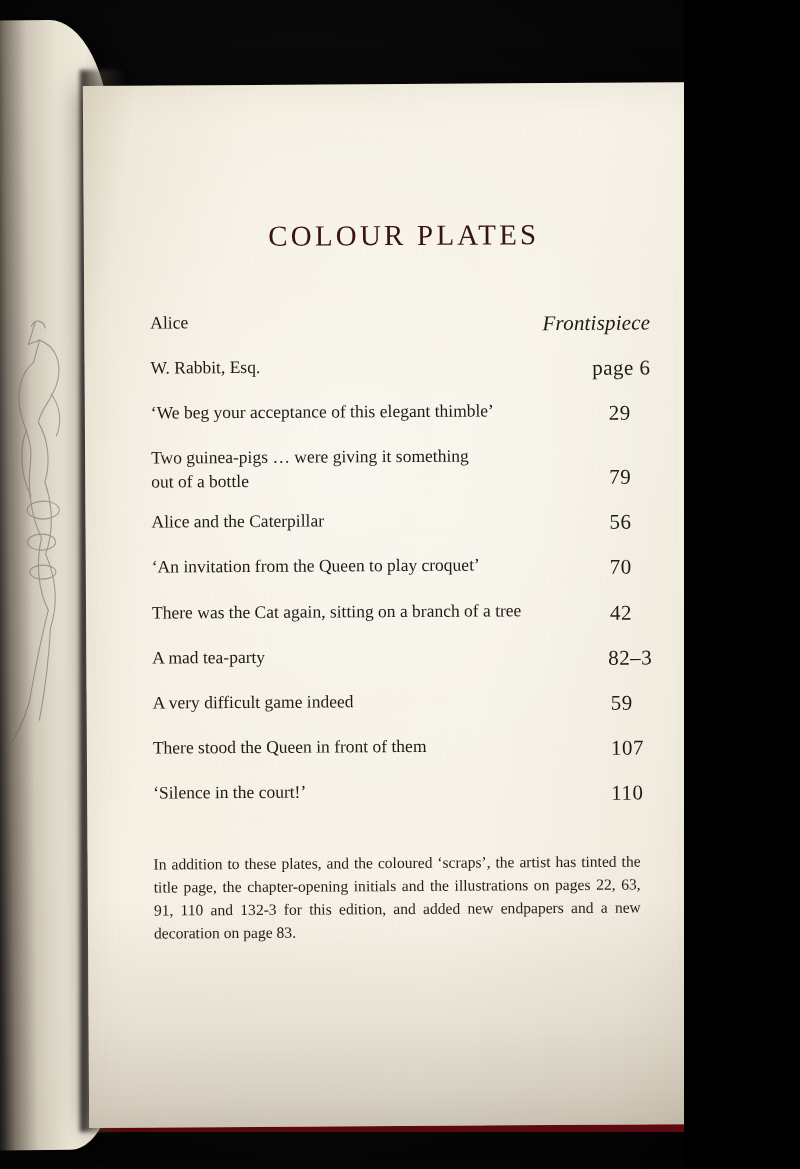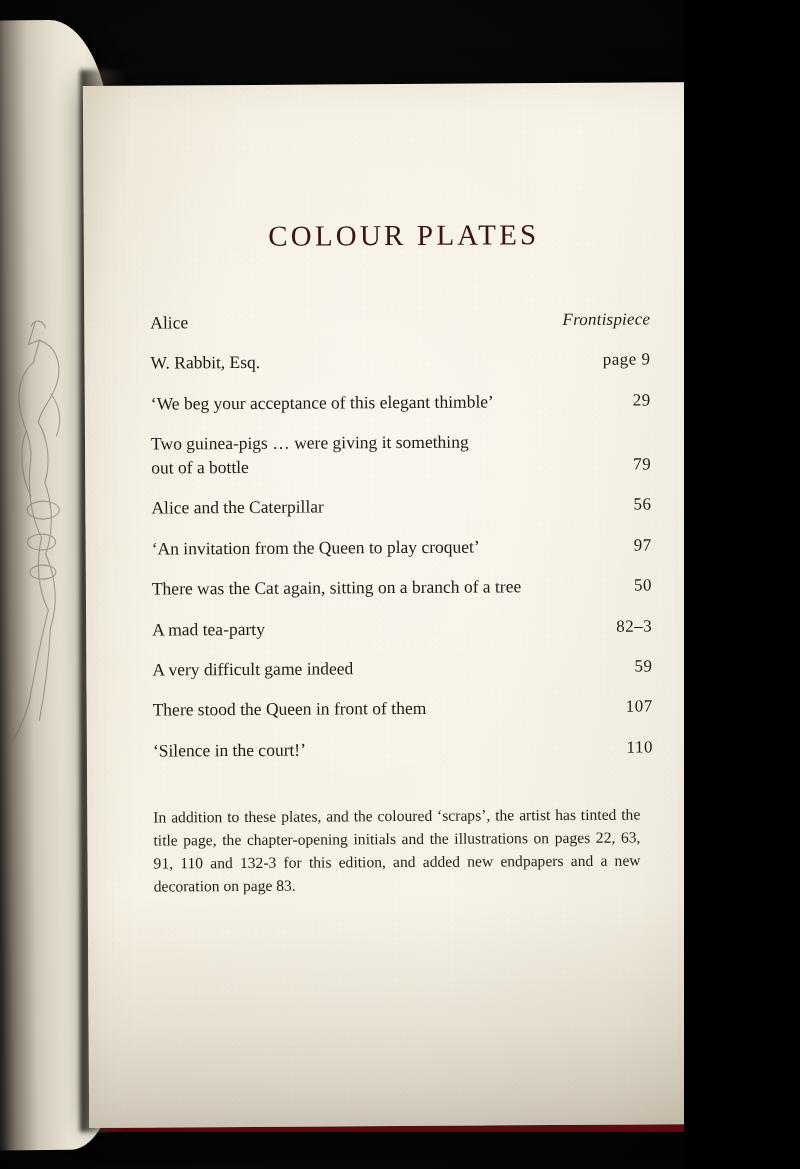--- a/index.html
+++ b/index.html
@@ -151,23 +151,22 @@
     color: #1f1a15;
   }
   .plate-label {
     flex: 1 1 auto;
     padding-right: 14px;
     white-space: pre-line;
   }
   .plate-page {
     flex: 0 0 auto;
     min-width: 42px;
-    text-align: right;
     letter-spacing: 0.5px;
-    font-size: 17px;
+    font-size: 21px;
   }
   .plate-page em {
     font-style: italic;
     letter-spacing: 0.2px;
   }
   .row-wrap .plate-page {
     align-self: flex-end;
   }
 
   .note {
@@ -239,47 +238,47 @@
 
       <ul class="plates-list">
 
         <li class="plate-row">
           <span class="plate-label">Alice</span>
           <span class="plate-page"><em>Frontispiece</em></span>
         </li>
 
         <li class="plate-row">
           <span class="plate-label">W. Rabbit, Esq.</span>
-          <span class="plate-page">page 9</span>
+          <span class="plate-page">page 6</span>
         </li>
 
         <li class="plate-row">
           <span class="plate-label">‘We beg your acceptance of this elegant thimble’</span>
           <span class="plate-page">29</span>
         </li>
 
         <li class="plate-row row-wrap">
           <span class="plate-label">Two guinea-pigs … were giving it something
    out of a bottle</span>
           <span class="plate-page">79</span>
         </li>
 
         <li class="plate-row">
           <span class="plate-label">Alice and the Caterpillar</span>
           <span class="plate-page">56</span>
         </li>
 
         <li class="plate-row">
           <span class="plate-label">‘An invitation from the Queen to play croquet’</span>
-          <span class="plate-page">97</span>
+          <span class="plate-page">70</span>
         </li>
 
         <li class="plate-row">
           <span class="plate-label">There was the Cat again, sitting on a branch of a tree</span>
-          <span class="plate-page">50</span>
+          <span class="plate-page">42</span>
         </li>
 
         <li class="plate-row">
           <span class="plate-label">A mad tea-party</span>
           <span class="plate-page">82–3</span>
         </li>
 
         <li class="plate-row">
           <span class="plate-label">A very difficult game indeed</span>
           <span class="plate-page">59</span>

